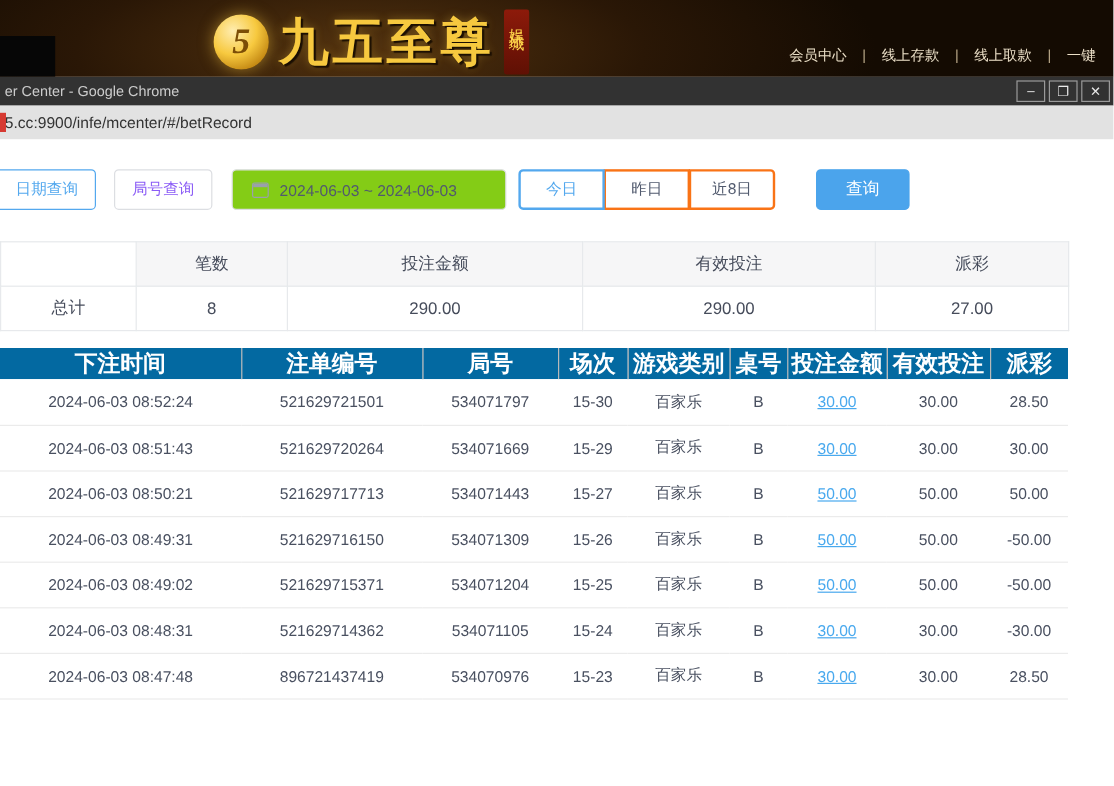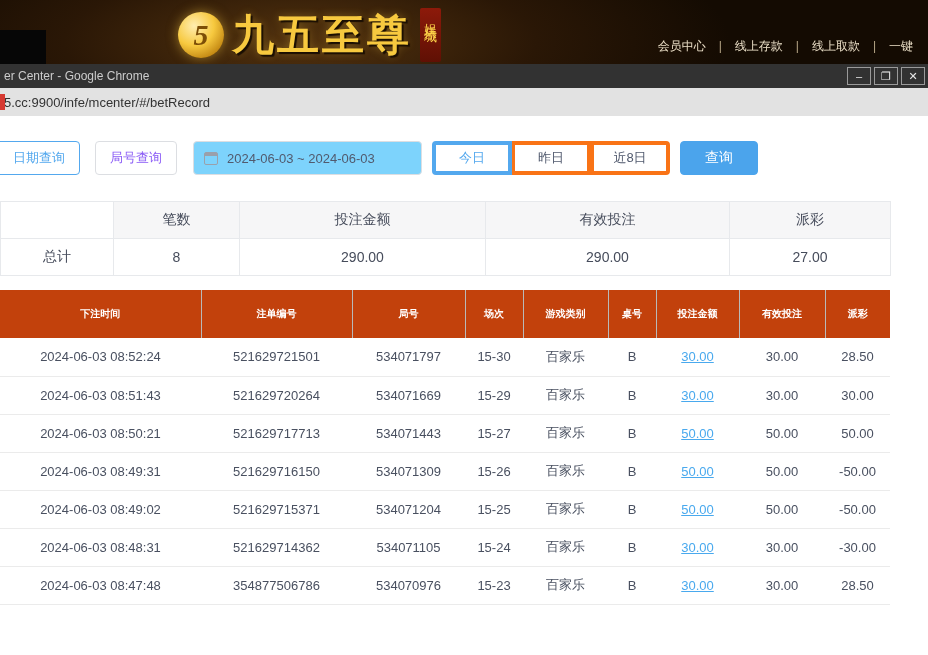--- a/index.html
+++ b/index.html
@@ -43,43 +43,43 @@
   .content { height: 535px; background: #fff; }
 
   .filter-bar { position: relative; height: 85px; }
   .fbtn { position: absolute; top: 25px; height: 34px; background: #fff; border: 1px solid #dcdee2;
     border-radius: 4px; font-size: 13px; color: #8b5cf6;
     display: flex; align-items: center; justify-content: center; cursor: pointer; }
   .btn-date { left: -14px; width: 94px; border-color: #53a8ee; color: #53a8ee; padding-left: 12px; }
   .btn-round { left: 95px; width: 82px; }
   .date-input { position: absolute; left: 193px; top: 25px; width: 229px; height: 34px;
     border: 1px solid #dcdee2; border-radius: 4px; display: flex; align-items: center;
-    padding-left: 10px; font-size: 13px; color: #515a6e; cursor: text; background: #7dd3fc; }
+    padding-left: 16px; font-size: 13px; color: #515a6e; cursor: text; background: #84cc16; }
   .cal-icon { width: 14px; height: 13px; border: 1px solid #9aa0ab; border-radius: 2px;
     margin-right: 9px; position: relative; flex: none; }
   .cal-icon::before { content: ""; position: absolute; left: 0; right: 0; top: 0; height: 3px; background: #9aa0ab; }
   .quick-group { position: absolute; left: 432px; top: 25px; display: flex; }
-  .quick-btn { width: 80px; height: 34px; background: #fff; border: 4px solid #f97316;
+  .quick-btn { width: 72px; height: 34px; background: #fff; border: 2px solid #f97316;
     margin-left: -1px; font-size: 13px; color: #515a6e; cursor: pointer;
     display: flex; align-items: center; justify-content: center; }
   .quick-btn:first-child { border-radius: 4px 0 0 4px; margin-left: 0; }
   .quick-btn:last-child { border-radius: 0 4px 4px 0; }
   .quick-btn.active { color: #53a8ee; border-color: #53a8ee; position: relative; z-index: 2; }
   .btn-search { position: absolute; left: 680px; top: 25px; width: 78px; height: 34px;
     background: #4ba4ec; border: 1px solid #4ba4ec; border-radius: 4px; color: #fff;
     font-size: 14px; cursor: pointer; }
 
   table { border-collapse: collapse; table-layout: fixed; width: 890px; border-radius: 15px; }
   .summary { font-size: 14px; color: #464c5b; margin-bottom: 14px; }
   .summary td { border: 1px solid #e7e9ec; height: 37px; text-align: center; }
   .summary .sum-head td { background: #f6f6f7; }
   .summary .sum-head td.blank { background: #fff; }
 
-  .bets thead th { background: #c2410c; color: #fff; font-size: 10px; font-weight: bold;
-    height: 48px; border-right: 1px solid #b9b9b9; }
+  .bets thead th { background: #0369a1; color: #fff; font-size: 19px; font-weight: bold;
+    height: 26px; border-right: 1px solid #b9b9b9; }
   .bets thead th:last-child { border-right: none; }
   .bets tbody td { height: 38px; text-align: center; font-size: 13px; color: #495060;
     border-bottom: 1px solid #ebebeb; background: #fff; }
   .bet-link { color: #49a9ee; text-decoration: underline; cursor: pointer; }
   .neg { color: #ed4014; }
 </style>
 </head>
 <body>
 
 <div class="casino-header">
@@ -236,21 +236,21 @@
           <td>534071105</td>
           <td>15-24</td>
           <td>百家乐</td>
           <td>B</td>
           <td><a class="bet-link">30.00</a></td>
           <td>30.00</td>
           <td class="neg">-30.00</td>
         </tr>
         <tr>
           <td>2024-06-03 08:47:48</td>
-          <td>354877506786</td>
+          <td>896721437419</td>
           <td>534070976</td>
           <td>15-23</td>
           <td>百家乐</td>
           <td>B</td>
           <td><a class="bet-link">30.00</a></td>
           <td>30.00</td>
           <td>28.50</td>
         </tr>
       </tbody>
   </table>

